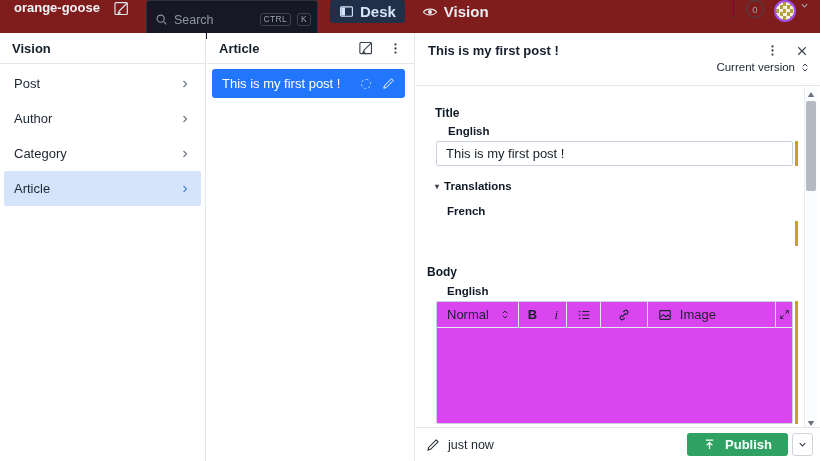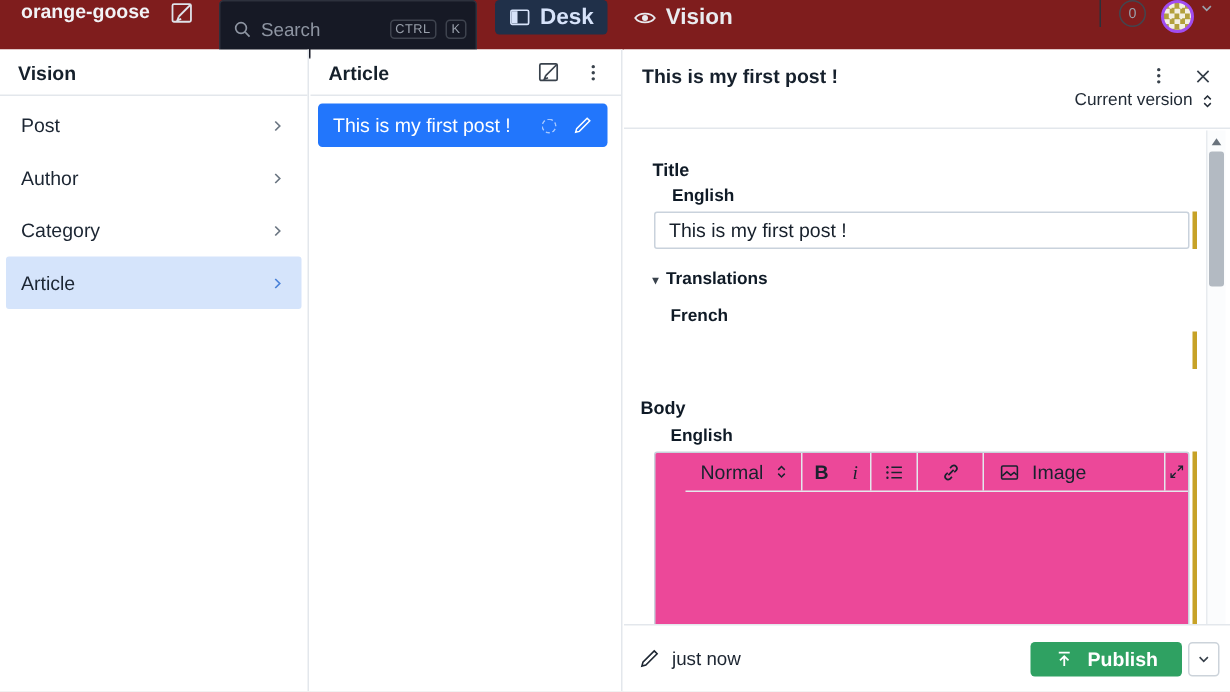--- a/index.html
+++ b/index.html
@@ -107,21 +107,21 @@
   }
   .changed-bar { position:absolute; width:3px; background:#c7a227; }
 
   .fieldset-toggle {
     position:absolute; display:flex; align-items:center; gap:5px; background:none; border:none;
     font-size:11.5px; font-weight:600; color:#0f1a26; cursor:pointer; font-family:"Liberation Sans", sans-serif;
   }
   .fieldset-toggle .tri { font-size:8px; color:#39424c; }
 
   .editor {
-    position:absolute; border:1px solid #c9d2dc; border-radius:2px; background:#ec4899;padding-left:20px;
+    position:absolute; border:1px solid #c9d2dc; border-radius:2px; background:#d946ef;
   }
   .toolbar { height:26px; border-bottom:1px solid #e4e8ed; display:flex; align-items:stretch; font-size:13px; color:#19222e; }
   .tb-sep { width:1px; background:#e4e8ed; }
   .tb-style { width:81px; display:flex; align-items:center; justify-content:space-between; padding:0 8px 0 10px; cursor:pointer; background:none; border:none; font-size:13px; color:#19222e; font-family:"Liberation Sans", sans-serif; }
   .tb-btn { display:flex; align-items:center; justify-content:center; background:none; border:none; cursor:pointer; color:#19222e; font-size:13px; font-family:"Liberation Sans", sans-serif; }
   .tb-bold { width:28px; font-weight:700; }
   .tb-italic { width:20px; font-style:italic; font-family:"Liberation Serif", serif; }
   .tb-list { width:33px; }
   .tb-link { width:46px; }
   .tb-image { width:128px; justify-content:flex-start; gap:8px; padding-left:10px; }
@@ -132,21 +132,21 @@
   .scrollbar {
     position:absolute; top:54px; bottom:31px; right:3px; width:13px;
     background:#fbfcfd; border-left:1px solid #e8ebef;
   }
   .sb-arrow { position:absolute; left:0; right:0; height:12px; display:flex; align-items:center; justify-content:center; color:#6a737d; }
   .sb-up { top:1px; } .sb-down { bottom:1px; }
   .sb-thumb { position:absolute; left:1px; right:1px; top:14px; height:90px; background:#b3bac2; border-radius:2px; }
 
   
   .doc-footer {
-    position:absolute; left:0; right:0; bottom:0; height:45px; border-top:1px solid #e3e7ec;
+    position:absolute; left:0; right:0; bottom:0; height:34px; border-top:1px solid #e3e7ec;
     display:flex; align-items:center; padding:0 7px 0 10px; background:#fff;
   }
   .edited { display:flex; align-items:center; gap:8px; font-size:12.5px; color:#1c2531; }
   .publish-btn {
     margin-left:auto; height:23px; padding:0 16px; background:#2fa162; color:#fff;
     border:none; border-radius:3px; font-size:13px; font-weight:700; display:flex;
     align-items:center; gap:9px; cursor:pointer; font-family:"Liberation Sans", sans-serif;
   }
   .publish-menu-btn {
     margin-left:4px; width:21px; height:23px; background:#fff; border:1px solid #ccd3da;

